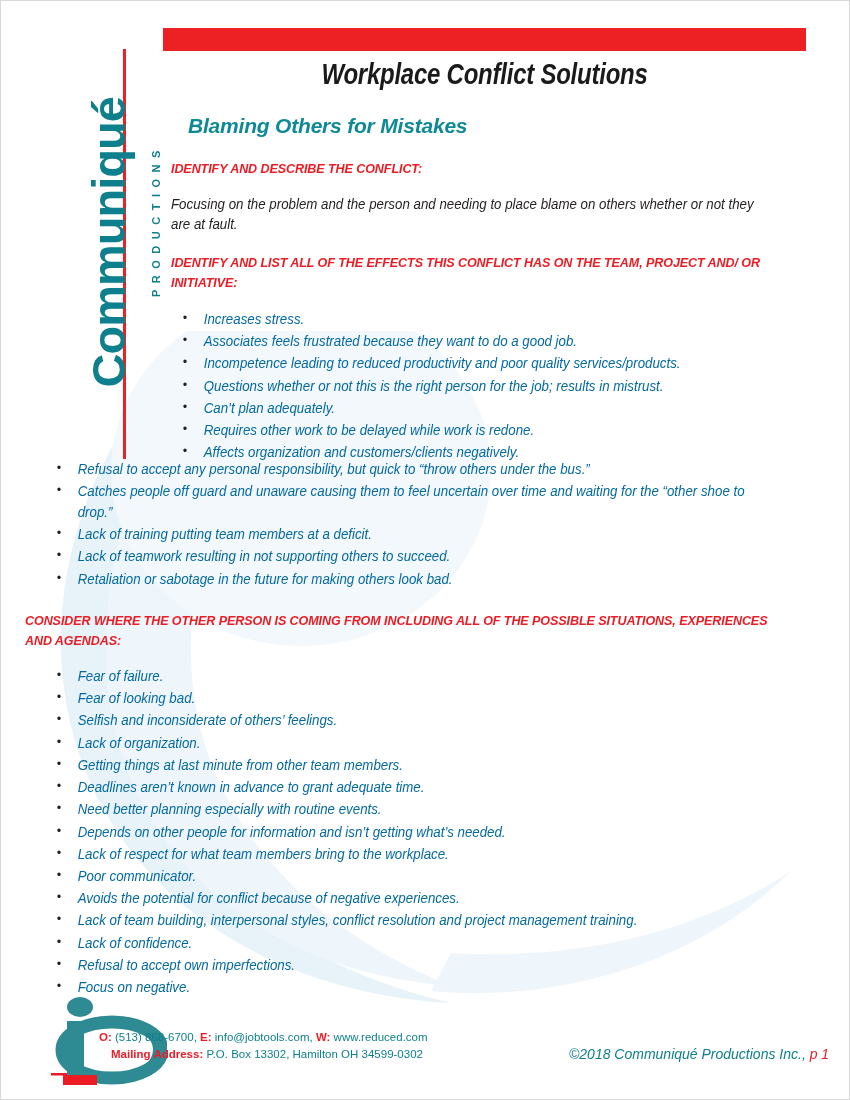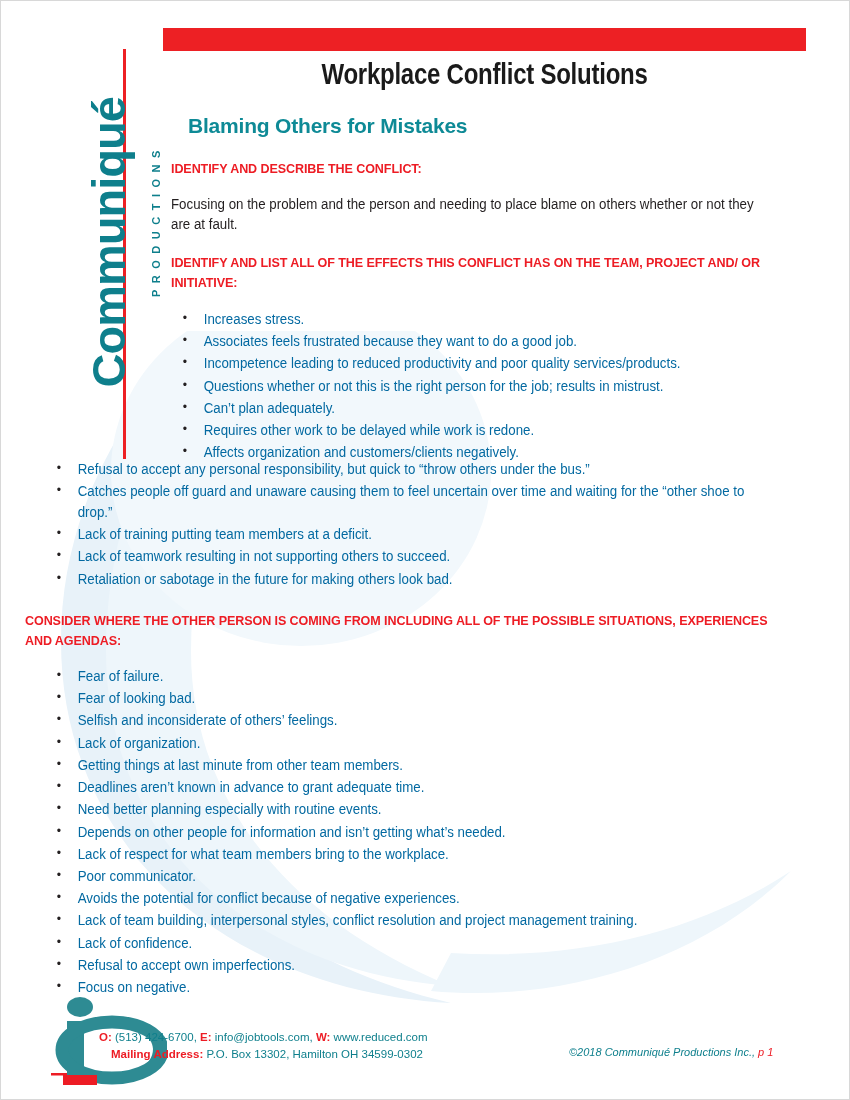--- a/index.html
+++ b/index.html
@@ -86,20 +86,21 @@
     text-align: left;
     white-space: nowrap;
   }
 
   
   .content {
     position: absolute;
     left: 0; top: 0;
     width: 850px; height: 1000px;
     z-index: 5;
+    font-style: italic;
   }
 
   .doc-title {
     position: absolute;
     left: 162px; top: 56px;
     width: 643px;
     text-align: center;
     font-family: "Liberation Sans Narrow", "Liberation Sans", sans-serif;
     font-weight: bold;
     font-size: 30px;
@@ -201,21 +202,21 @@
     white-space: nowrap;
   }
   .contact .lbl { color: #ed1c24; font-weight: bold; }
   .contact .val { color: #0e7f8c; }
   .contact .line2 { padding-left: 12px; }
   .copyright {
     position: absolute;
     left: 568px; top: 55px;
     font-family: "Liberation Sans", sans-serif;
     font-style: italic;
-    font-size: 11px;
+    font-size: 14px;
     color: #0e7f8c;
     white-space: nowrap;
   }
   .copyright .page-num { color: #ed1c24; }
 </style>
 </head>
 <body>
 
 <div class="page">
 
@@ -322,21 +323,21 @@
                C 104 38, 80 28, 35 34 Z" fill="#2e8b93"></path>
       <ellipse cx="63" cy="55" rx="50" ry="28" fill="none" stroke="#2e8b93" stroke-width="13"></ellipse>
 
       <path d="M 14 80 L 48 80 L 48 90 L 14 90 Z" fill="#ed1c24"></path>
       <rect x="2" y="78" width="16" height="2.5" fill="#ed1c24"></rect>
     </svg>
 
     <div class="contact">
       <div class="line1">
         <span class="lbl">O:</span>
-        <span class="val">(513) 424-6700,</span>
+        <span class="val">(513) 868-6700,</span>
         <span class="lbl">E:</span>
         <span class="val">info@jobtools.com,</span>
         <span class="lbl">W:</span>
         <span class="val">www.reduced.com</span>
       </div>
       <div class="line2">
         <span class="lbl">Mailing Address:</span>
         <span class="val">P.O. Box 13302, Hamilton  OH 34599-0302</span>
       </div>
     </div>

